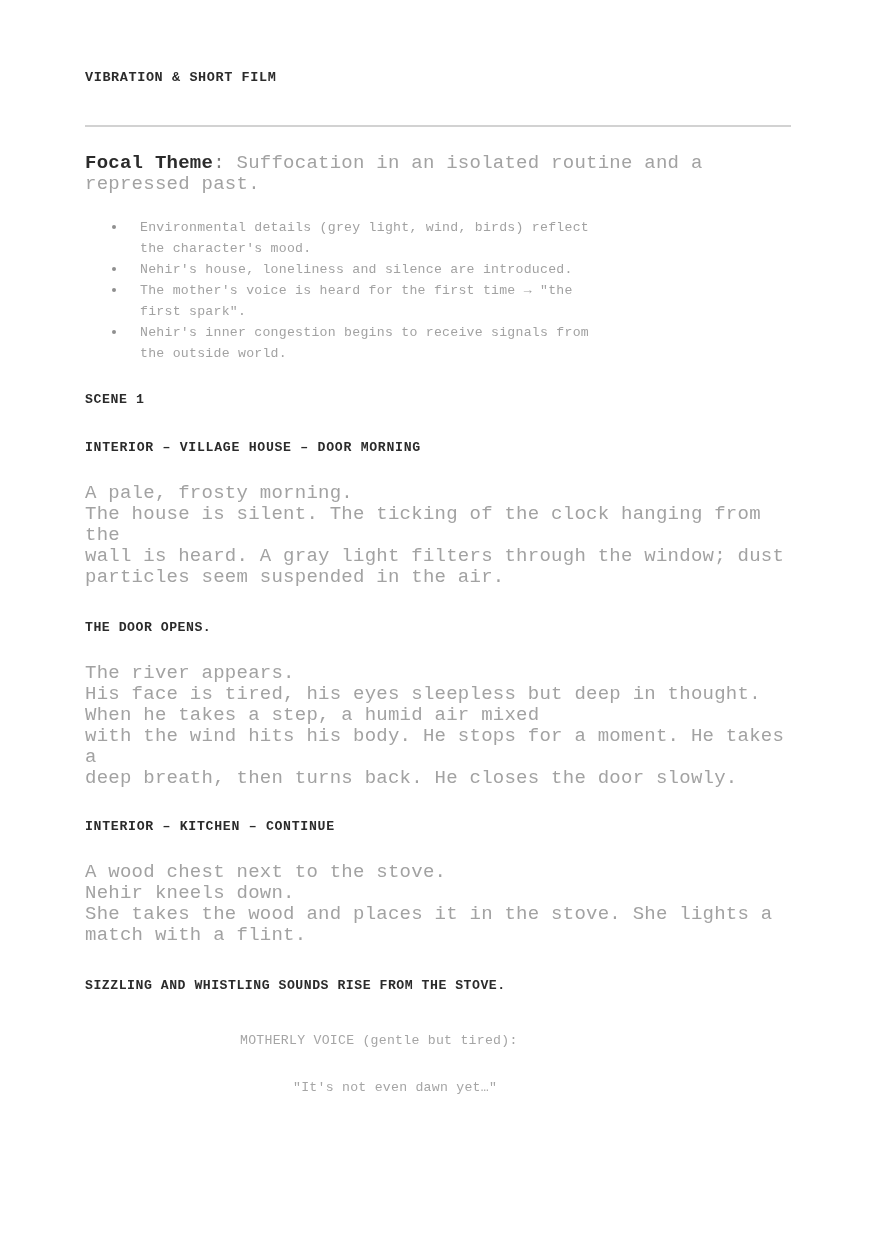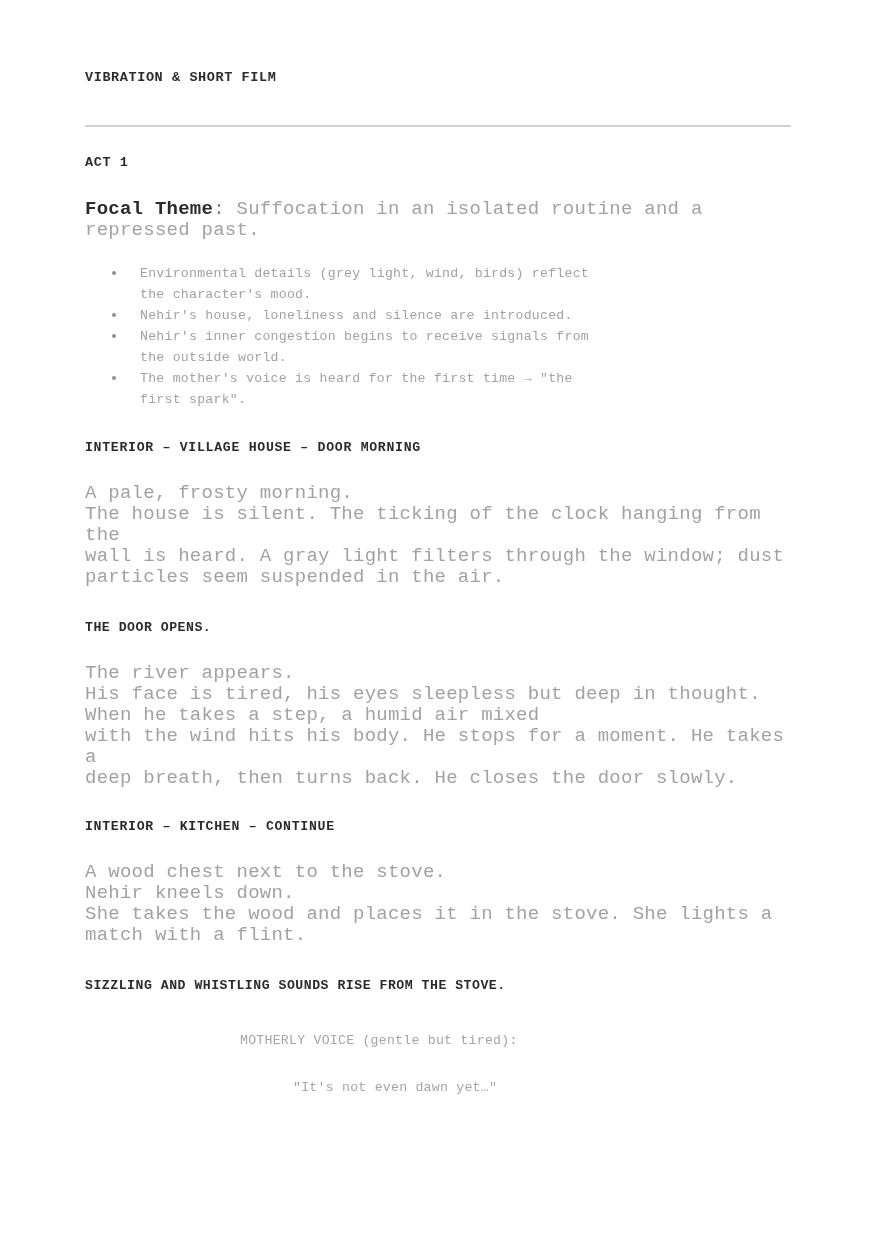--- a/index.html
+++ b/index.html
@@ -193,35 +193,35 @@
 </head>
 <body>
 
 <div class="page">
   <div class="content">
 
     <h1 class="doc-title">VIBRATION &amp; SHORT FILM</h1>
 
     <hr class="rule">
 
-    <h2 class="h-act">ACT 1</h2>
 
     <p class="para para-focal"><span class="bold-inline">Focal Theme</span><span class="colon-inline">:</span><span> Suffocation in an isolated routine and a
 repressed past.</span></p>
 
     <ul class="bullets">
       <li>Environmental details (grey light, wind, birds) reflect
 the character's mood.</li>
       <li>Nehir's house, loneliness and silence are introduced.</li>
+      <li>The mother's voice is heard for the first time → "the
+first spark".</li>
       <li>Nehir's inner congestion begins to receive signals from
 the outside world.</li>
-      <li>The mother's voice is heard for the first time → "the
-first spark".</li>
     </ul>
 
+    <h3 class="h-scene">SCENE 1</h3>
 
     <h4 class="h-slug">INTERIOR – VILLAGE HOUSE – DOOR MORNING</h4>
 
     <p class="para block-action">A pale, frosty morning.
 The house is silent. The ticking of the clock hanging from the
 wall is heard. A gray light filters through the window; dust
 particles seem suspended in the air.</p>
 
     <p class="h-cue">THE DOOR OPENS.</p>
 

